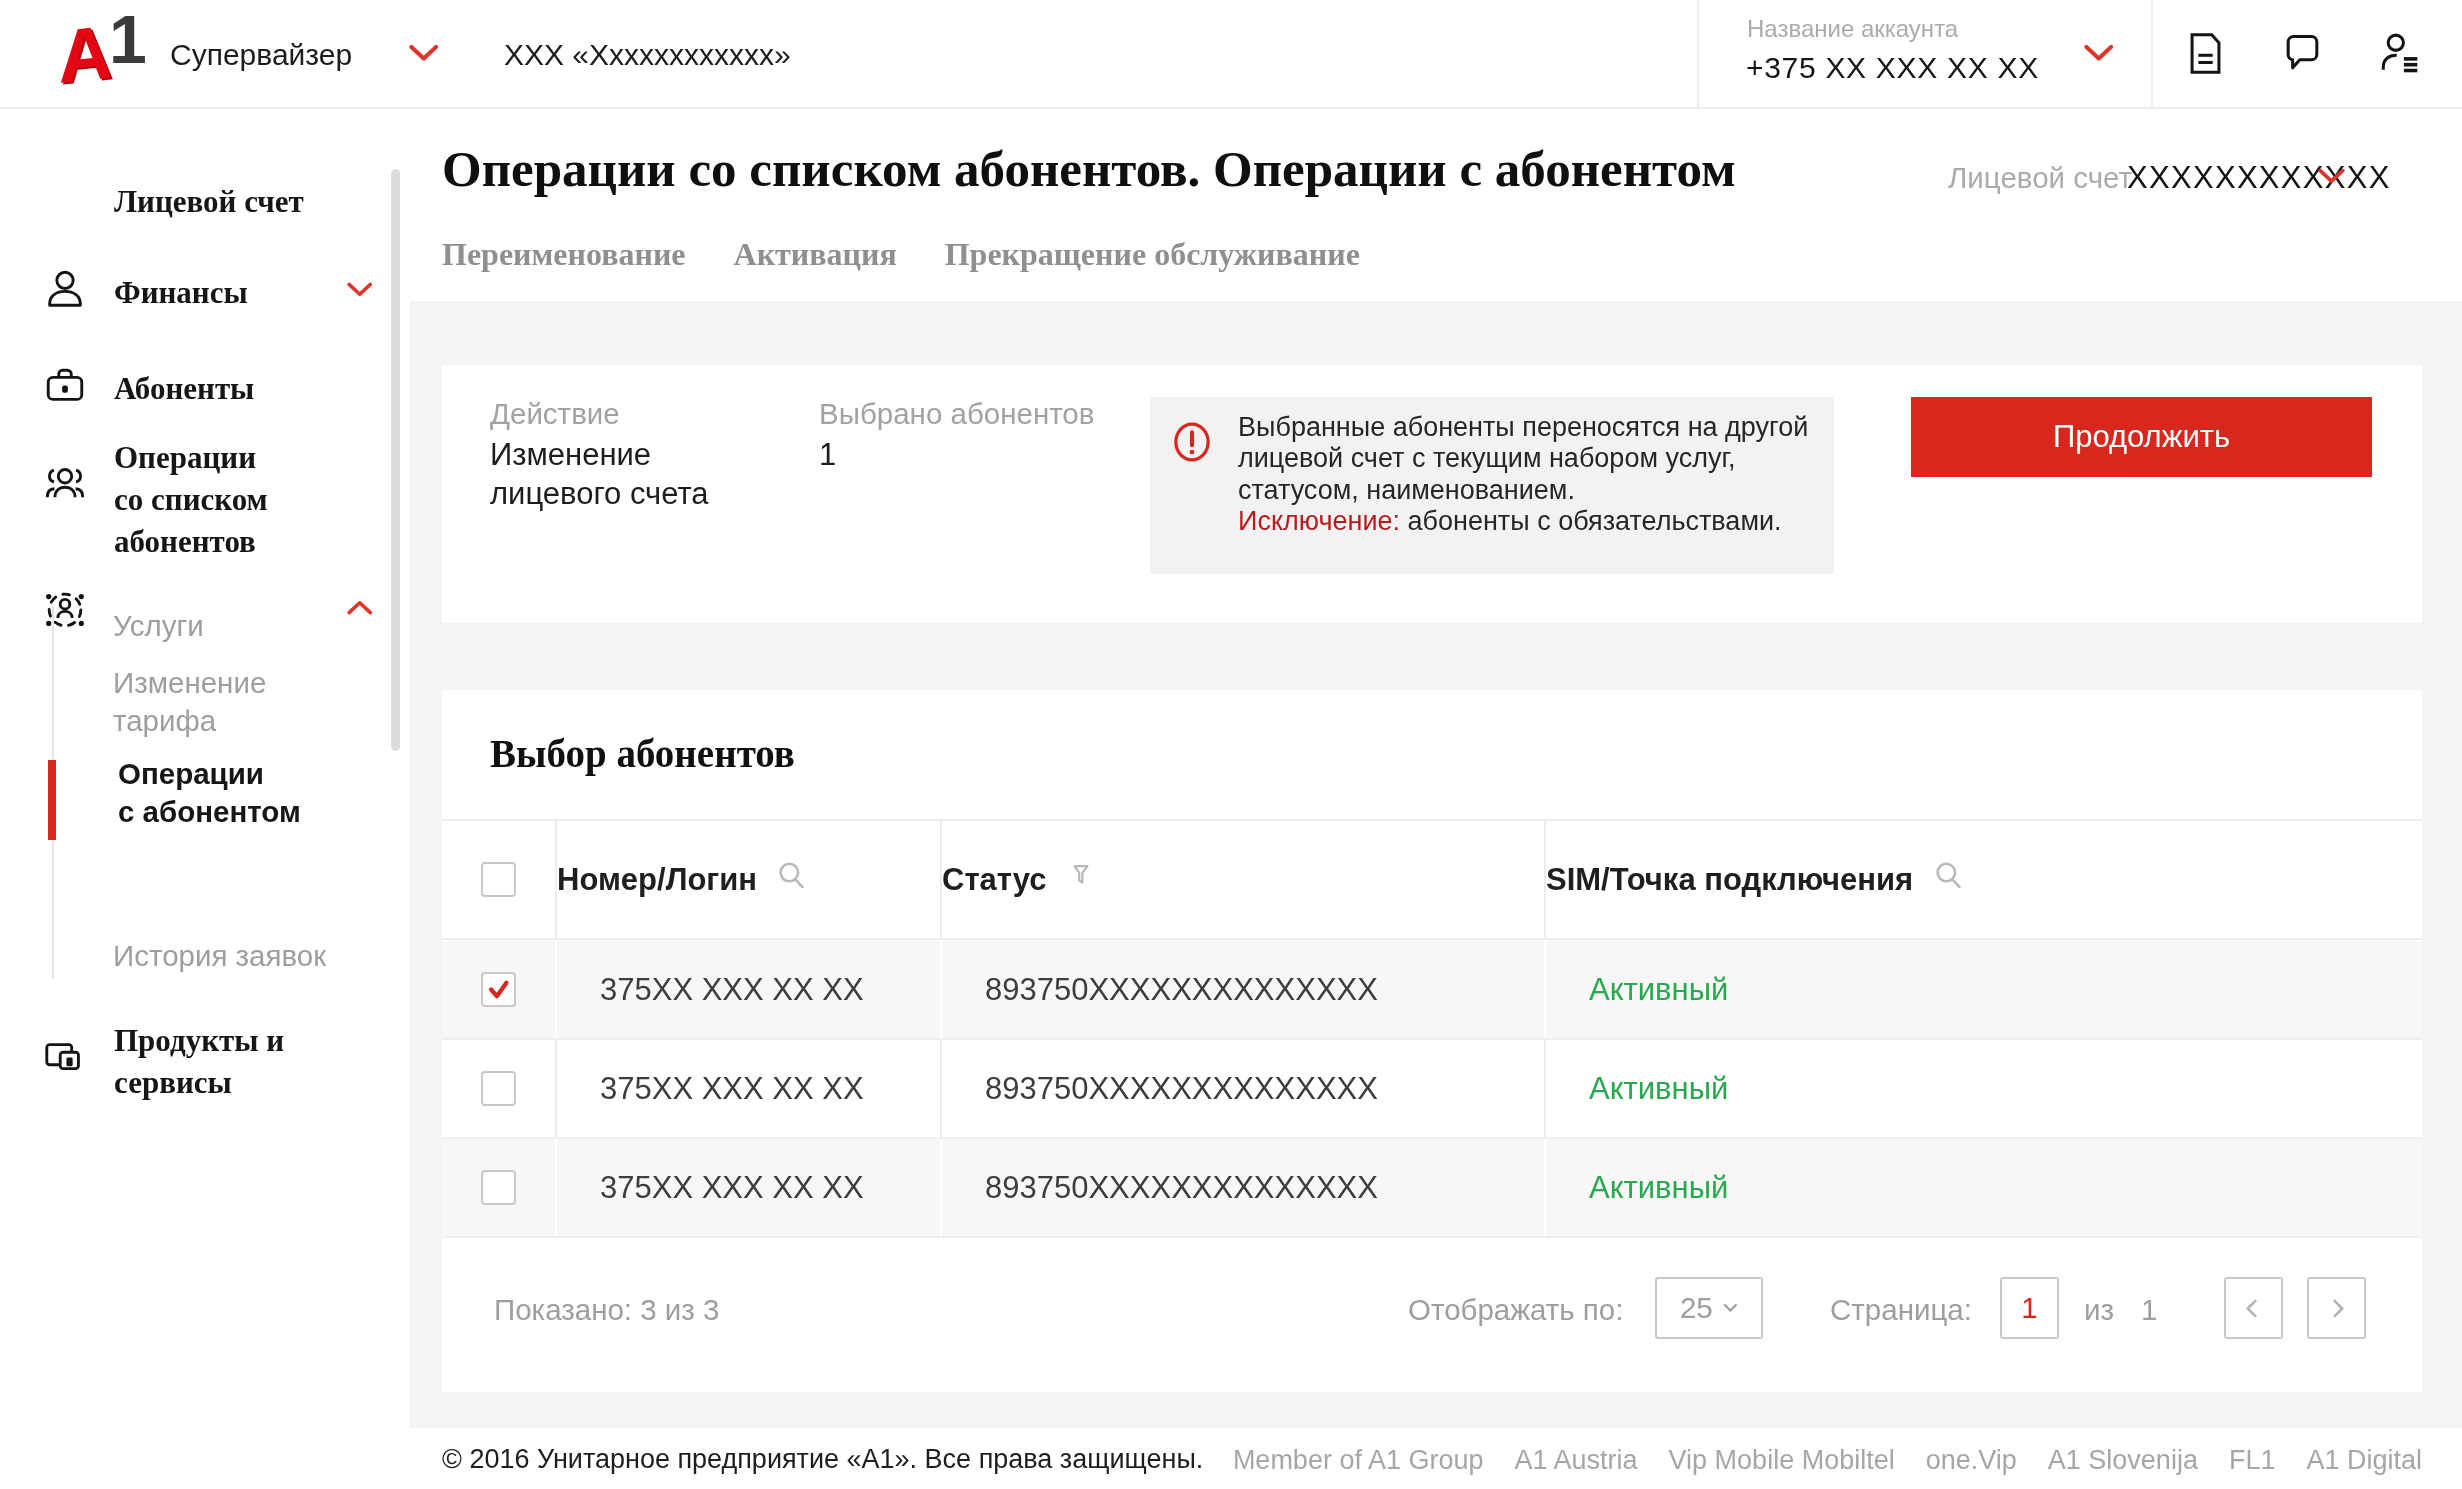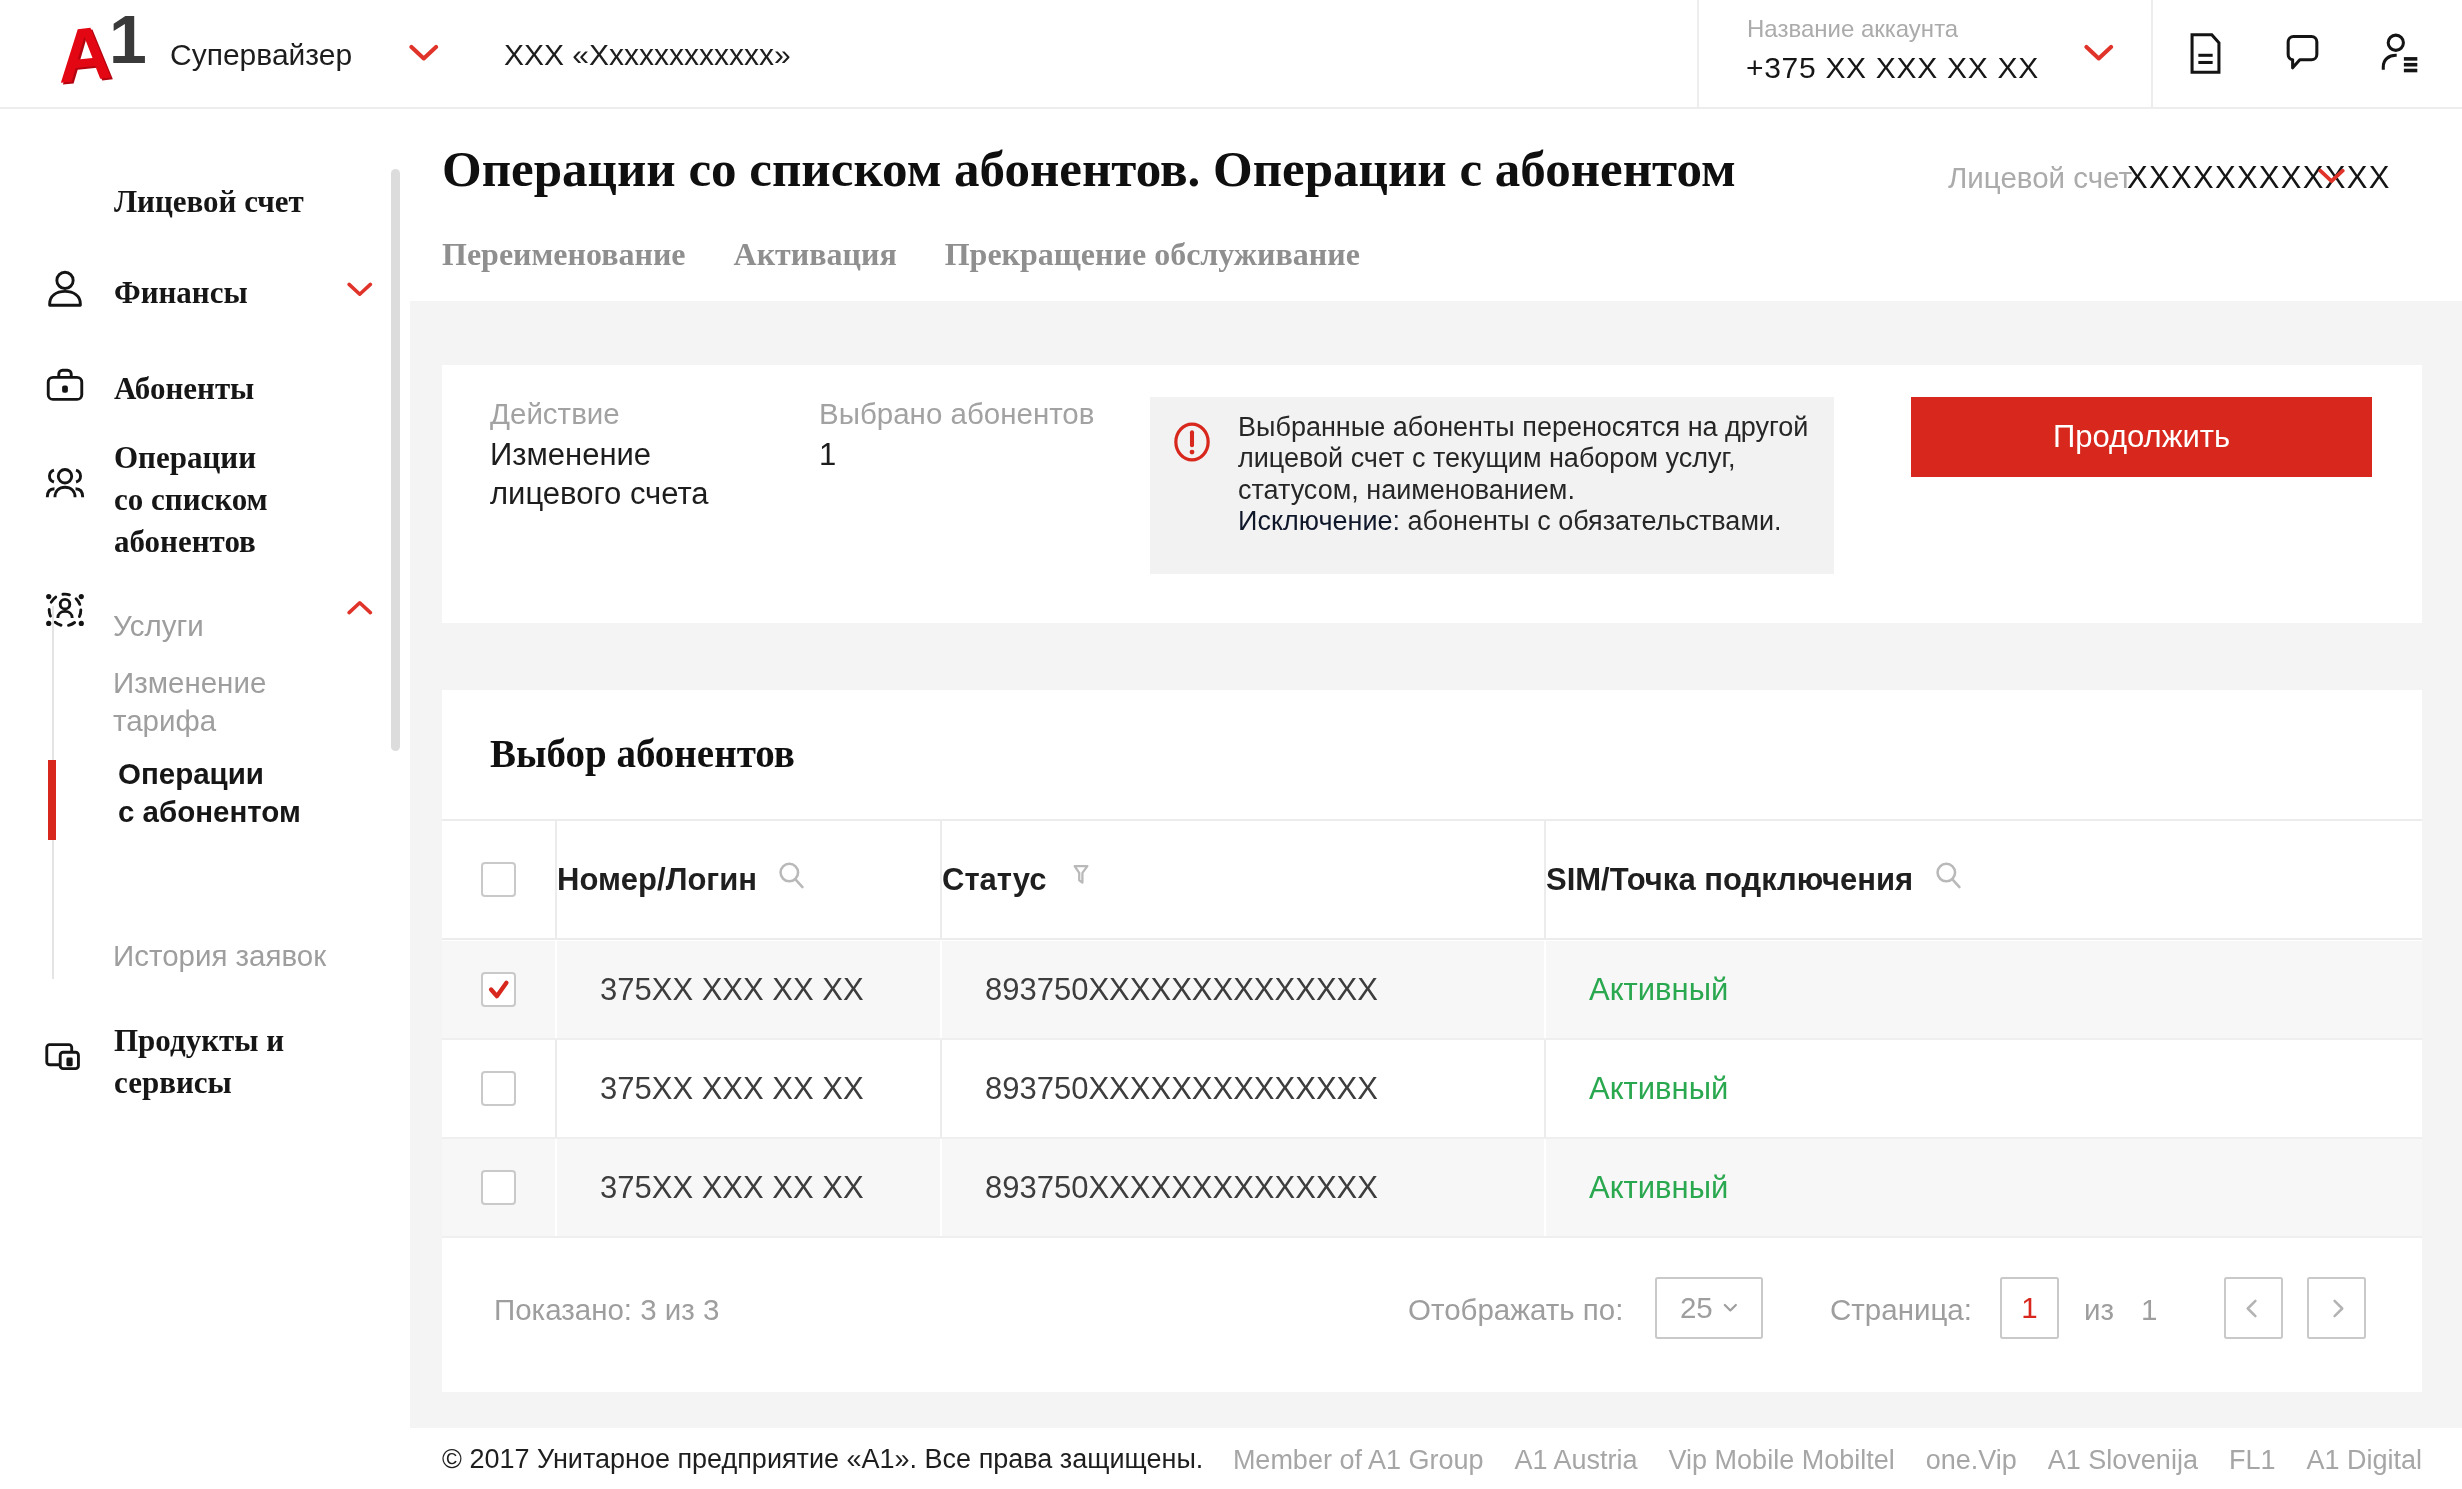--- a/index.html
+++ b/index.html
@@ -50,21 +50,21 @@
 
   
   #card1{position:absolute;left:442px;top:365px;width:1980px;height:258px;background:#fff;}
   .lbl{position:absolute;font-size:29.5px;color:#a2a2a2;}
   .val{position:absolute;font-size:31px;line-height:39px;color:#1d1d1d;white-space:pre-line;}
   .action-label{left:48px;top:32px;}   .action-value{left:48px;top:70px;width:288px;}
   .sel-label{left:377px;top:32px;}     .sel-value{left:377px;top:70px;}
   .warnbox{position:absolute;left:708px;top:32px;width:684px;height:177px;background:#f2f2f2;}
   .warn-icon{position:absolute;left:21.4px;top:24px;width:42px;height:42px;}
   .warn-text{position:absolute;left:88px;top:14.7px;width:590px;font-size:27px;line-height:31.5px;color:#262626;}
-  .warn-exc{color:#0f172a;}
+  .warn-exc{color:#b91c1c;}
   .continue{position:absolute;left:1469px;top:32px;width:461px;height:80px;background:#d8281e;border:none;
             color:#fff;font-size:31px;font-family:"Liberation Sans",sans-serif;display:flex;align-items:center;justify-content:center;cursor:pointer;}
 
   
   #card2{position:absolute;left:442px;top:690px;width:1980px;height:702px;background:#fff;}
   .table-title{position:absolute;left:48px;top:44px;font:700 39px/1 "Liberation Serif","DejaVu Serif",serif;color:#101010;}
   .thead{position:absolute;left:0;top:129px;width:1980px;height:117px;border-top:2px solid #ececec;border-bottom:2px solid #ececec;
          display:grid;grid-template-columns:115px 385px 604px 874px;align-items:center;}
   .th{display:flex;align-items:center;gap:17.4px;height:100%;font-weight:700;font-size:31px;color:#1f1f1f;box-sizing:border-box;}
   .thead > div:nth-child(-n+3){border-right:2px solid #ececec;}
@@ -365,21 +365,21 @@
     </div>
     <div class="pbtn next">
       <svg width="23" height="23" viewBox="0 0 24 24">
           <polyline points="10,4 18,12 10,20" fill="none" stroke="#b3b3b3" stroke-width="2.6" stroke-linecap="round" stroke-linejoin="round"></polyline>
         </svg>
     </div>
   </div>
 </div>
 
 <div id="footer">
-  <span class="copy">© 2017 Унитарное предприятие «А1». Все права защищены.</span>
+  <span class="copy">© 2016 Унитарное предприятие «А1». Все права защищены.</span>
   <div class="flinks">
     <span>Member of A1 Group</span>
     <span>A1 Austria</span>
     <span>Vip Mobile Mobiltel</span>
     <span>one.Vip</span>
     <span>A1 Slovenija</span>
     <span>FL1</span>
     <span>A1 Digital</span>
   </div>
 </div>

